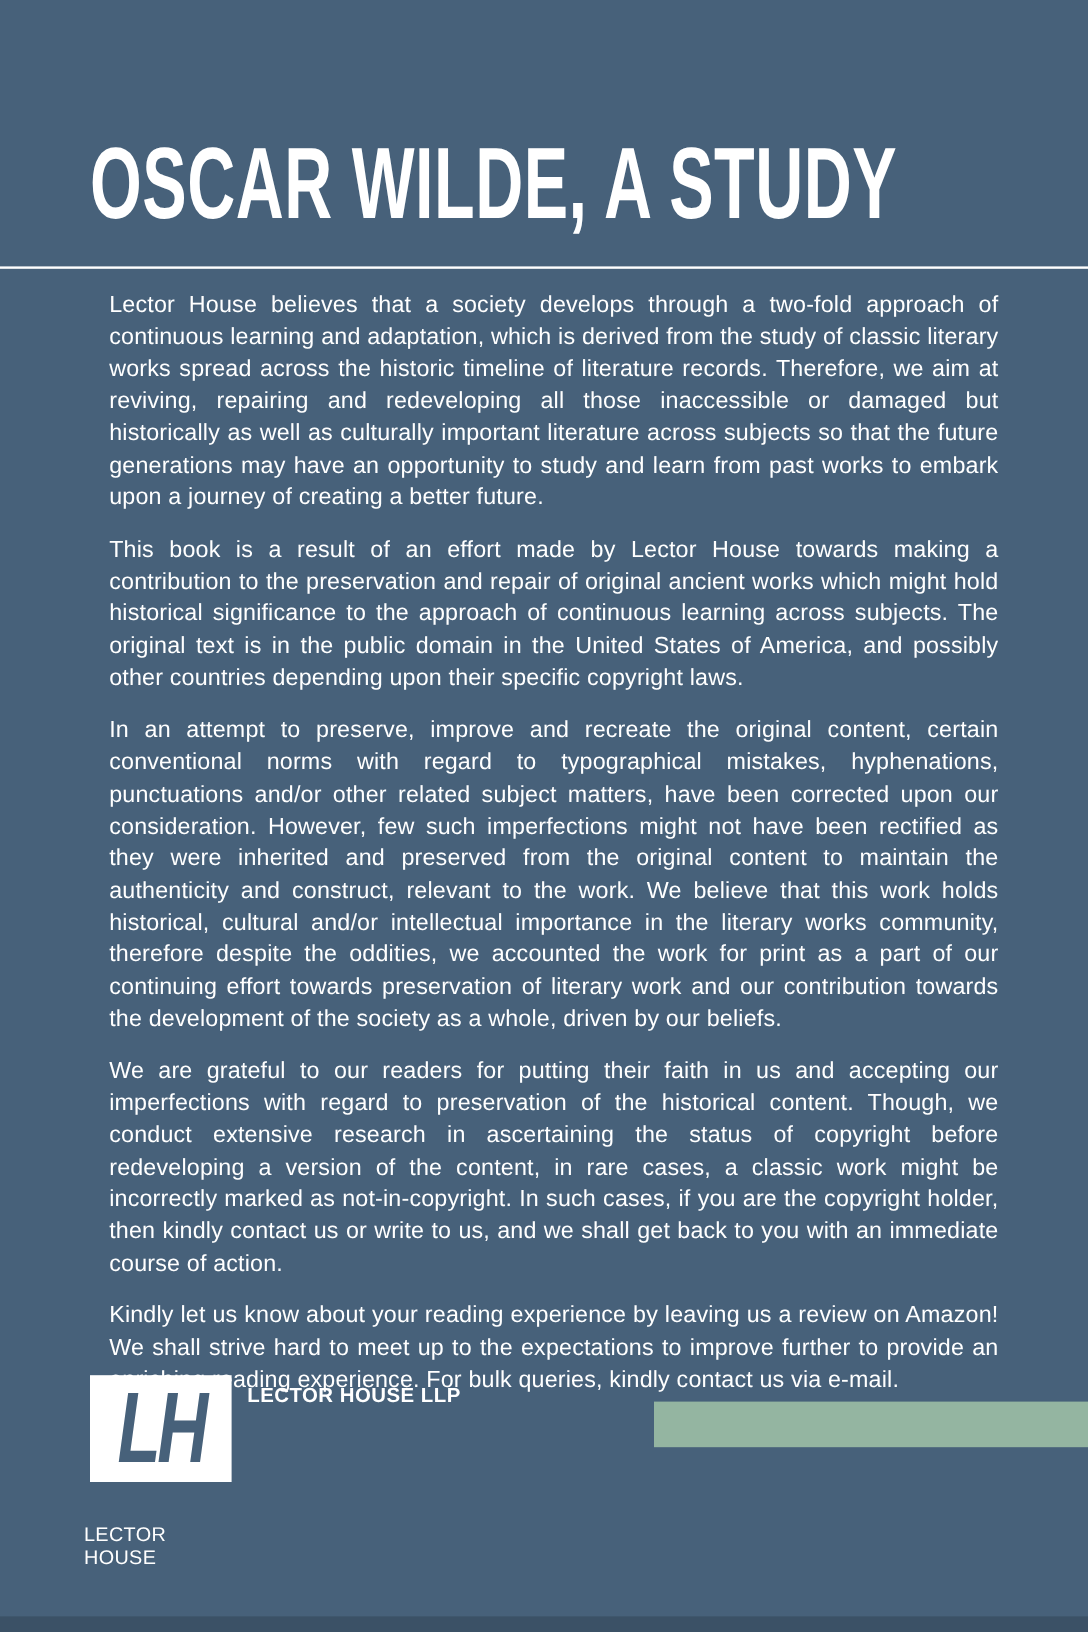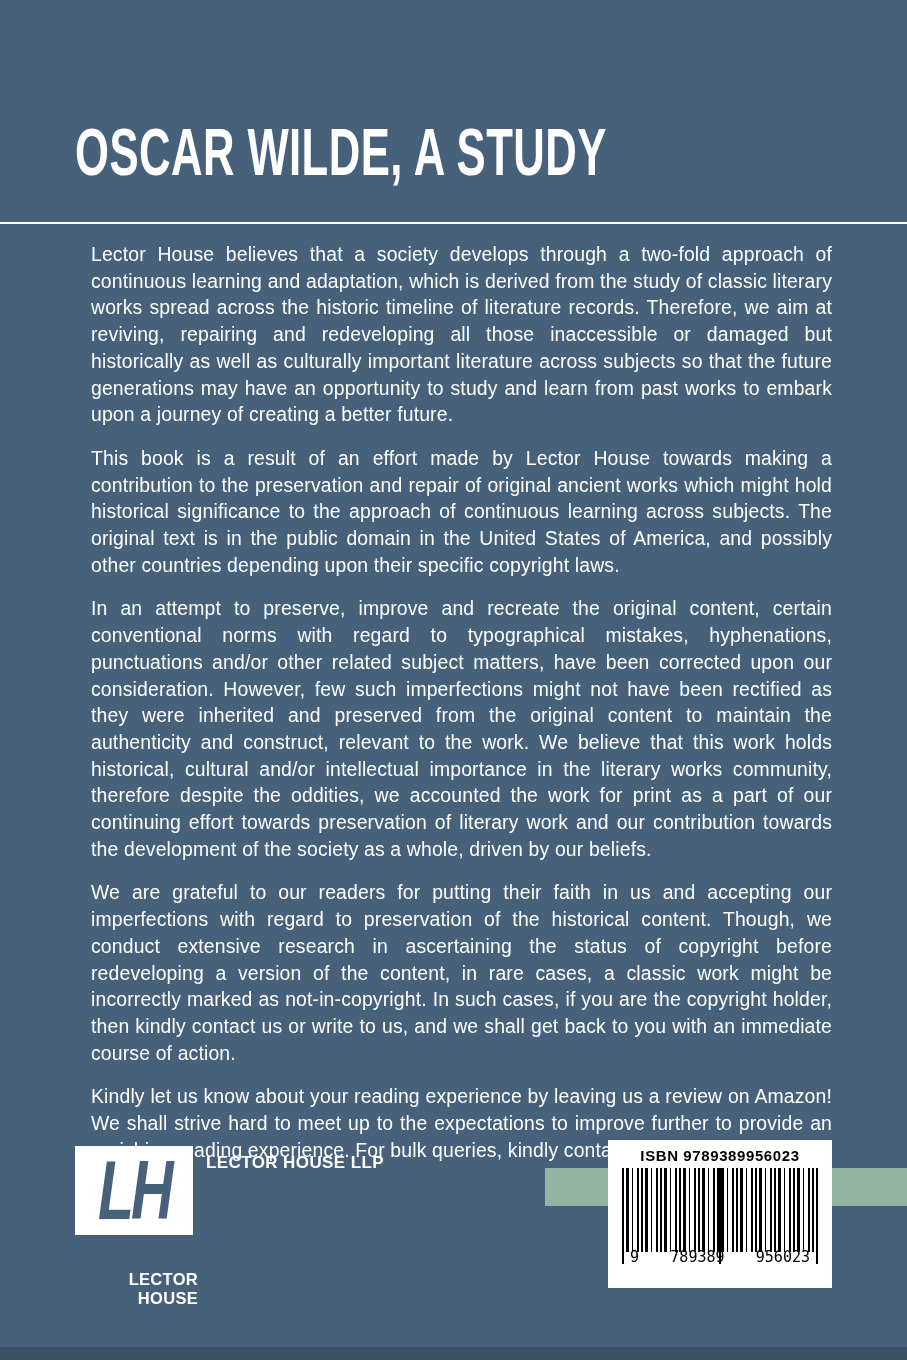--- a/index.html
+++ b/index.html
@@ -17,21 +17,21 @@
   .content { padding: 0 75px; }
 
   
   .title-wrap {
     padding-top: 112px;
     height: 96px;
     overflow: visible;
   }
   .title-wrap h1 {
     margin: 0;
-    font-size: 52px;
+    font-size: 66px;
     line-height: 92px;
     font-weight: bold;
     white-space: nowrap;
   }
   .title-line {
     display: inline-block;
     transform: scale(0.84, 1.28);
     transform-origin: left 72%;
     letter-spacing: 0.5px;
   }
@@ -80,22 +80,22 @@
     font-weight: bold;
     font-size: 62px;
     letter-spacing: -3px;
     transform: scale(0.95, 1.35);
     line-height: 1;
   }
   .logo-caption {
     position: absolute;
     left: 70px; top: 130px;
     width: 128px;
-    text-align: right;
-    font-weight: bold;
+    text-align: left;
+    font-weight: normal;
     font-size: 16.5px;
     letter-spacing: 0.3px;
   }
   .pub-info {
     position: absolute;
     left: 206px; top: 10px;
     font-size: 17px;
     line-height: 26px;
   }
   .pub-name { font-weight: bold; letter-spacing: 0.4px; }
@@ -194,30 +194,16 @@
 
     <div class="logo-box">
       <span class="logo-letters">LH</span>
     </div>
     <div class="logo-caption">LECTOR HOUSE</div>
 
     <div class="pub-info">
       <div class="pub-name">LECTOR HOUSE LLP</div>
     </div>
 
-    <div class="barcode-panel">
-      <div class="isbn-label">ISBN 9789389956023</div>
-      <div class="bars-wrap">
-        <div class="bars"></div>
-        <div class="guard left"></div>
-        <div class="guard center"></div>
-        <div class="guard right"></div>
-        <div class="digits-row">
-          <span>9</span>
-          <span>789389</span>
-          <span>956023</span>
-        </div>
-      </div>
-    </div>
   </div>
 
   <div class="bottom-edge"></div>
 </div>
 
 </body></html>

